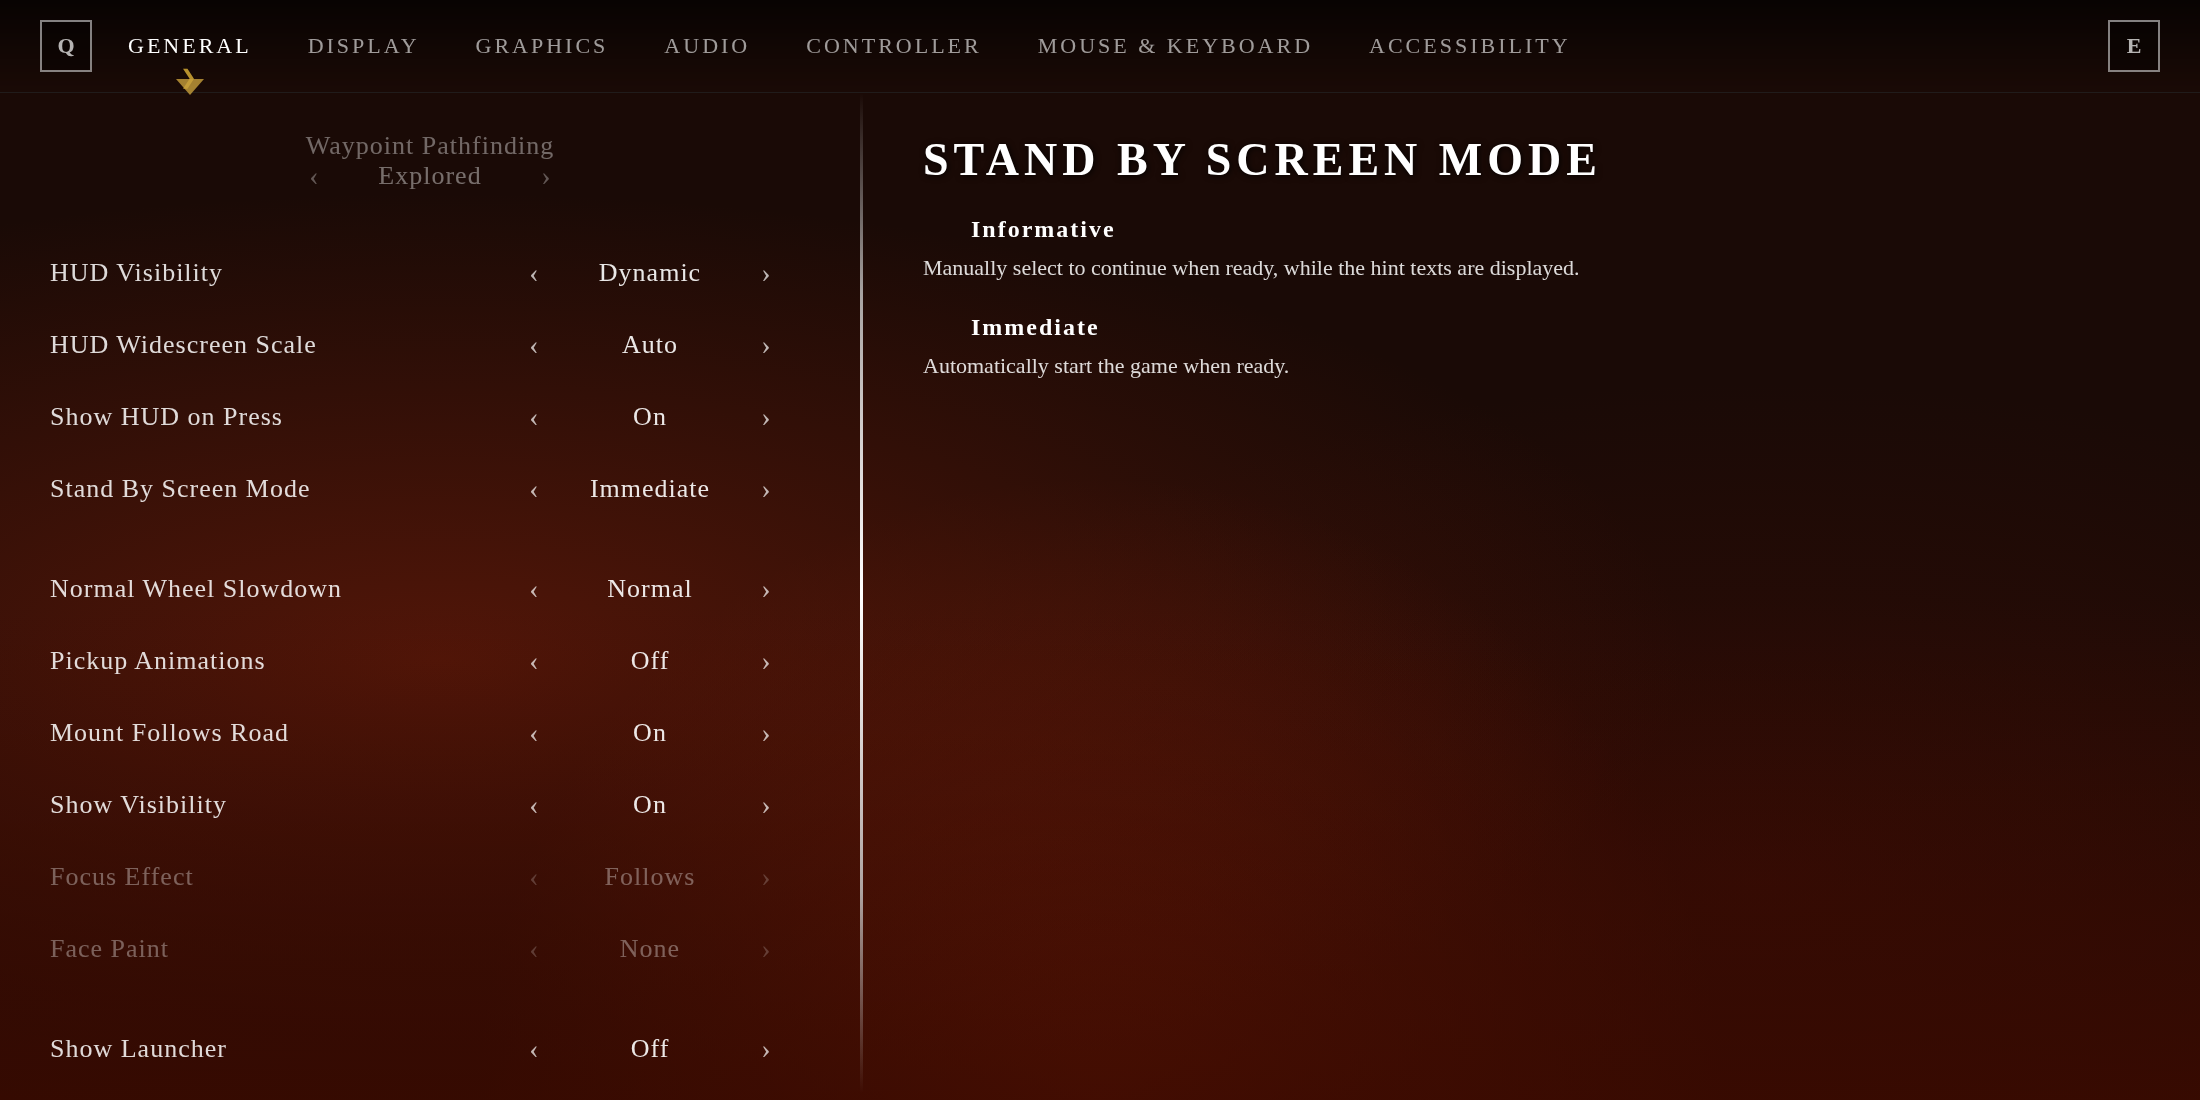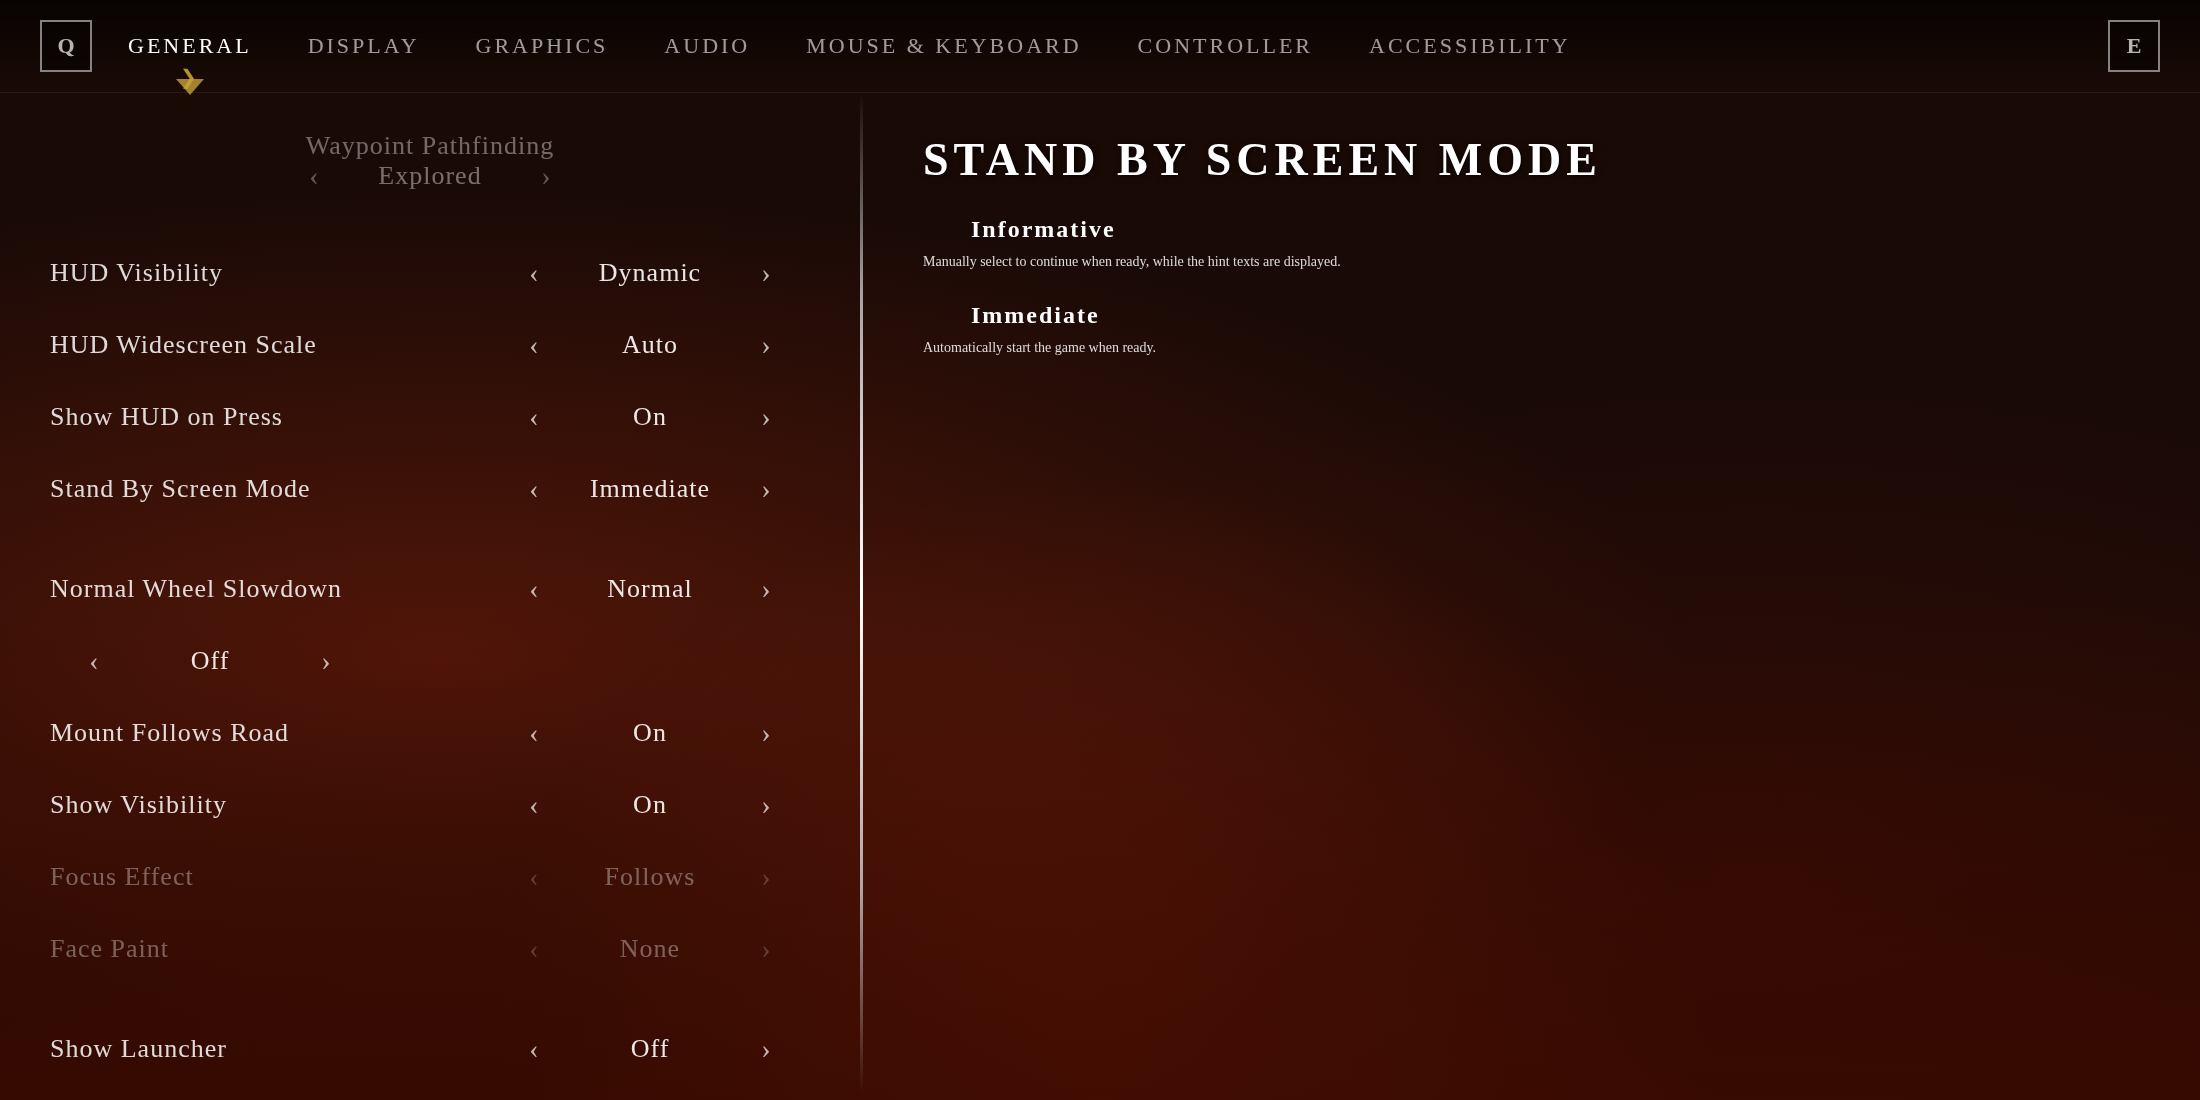--- a/index.html
+++ b/index.html
@@ -171,21 +171,21 @@
       font-size: 24px;
       font-weight: bold;
       color: #ffffff;
       letter-spacing: 2px;
       margin-bottom: 8px;
       font-family: 'Georgia', serif;
       margin-left: 48px;
     }
 
     .info-section-text {
-      font-size: 14px;
+      font-size: 22px;
       color: rgba(255,255,255,0.85);
       line-height: 1.5;
       font-family: 'Georgia', serif;
     }
 
     
     .setting-row {
       display: flex;
       align-items: center;
       padding: 18px 50px 18px 50px;
@@ -266,24 +266,24 @@
     <div class="nav-tab">
       <span>DISPLAY</span>
     </div>
     <div class="nav-tab">
       <span>GRAPHICS</span>
     </div>
     <div class="nav-tab">
       <span>AUDIO</span>
     </div>
     <div class="nav-tab">
+      <span>CONTROLLER</span>
+    </div>
+    <div class="nav-tab">
       <span>MOUSE &amp; KEYBOARD</span>
-    </div>
-    <div class="nav-tab">
-      <span>CONTROLLER</span>
     </div>
     <div class="nav-tab">
       <span>ACCESSIBILITY</span>
     </div>
   </div>
 
   <div class="tab-key-right">
     <span>E</span>
   </div>
 </div>
@@ -344,20 +344,21 @@
     <div class="setting-row">
       <span class="setting-label">Normal Wheel Slowdown</span>
       <div class="setting-control">
         <span class="arrow">‹</span>
         <span class="setting-value">Normal</span>
         <span class="arrow">›</span>
       </div>
     </div>
 
     <div class="setting-row">
+      <span class="setting-label">Pickup Animations</span>
       <div class="setting-control">
         <span class="arrow">‹</span>
         <span class="setting-value">Off</span>
         <span class="arrow">›</span>
       </div>
     </div>
 
     <div class="setting-row">
       <span class="setting-label">Mount Follows Road</span>
       <div class="setting-control">

